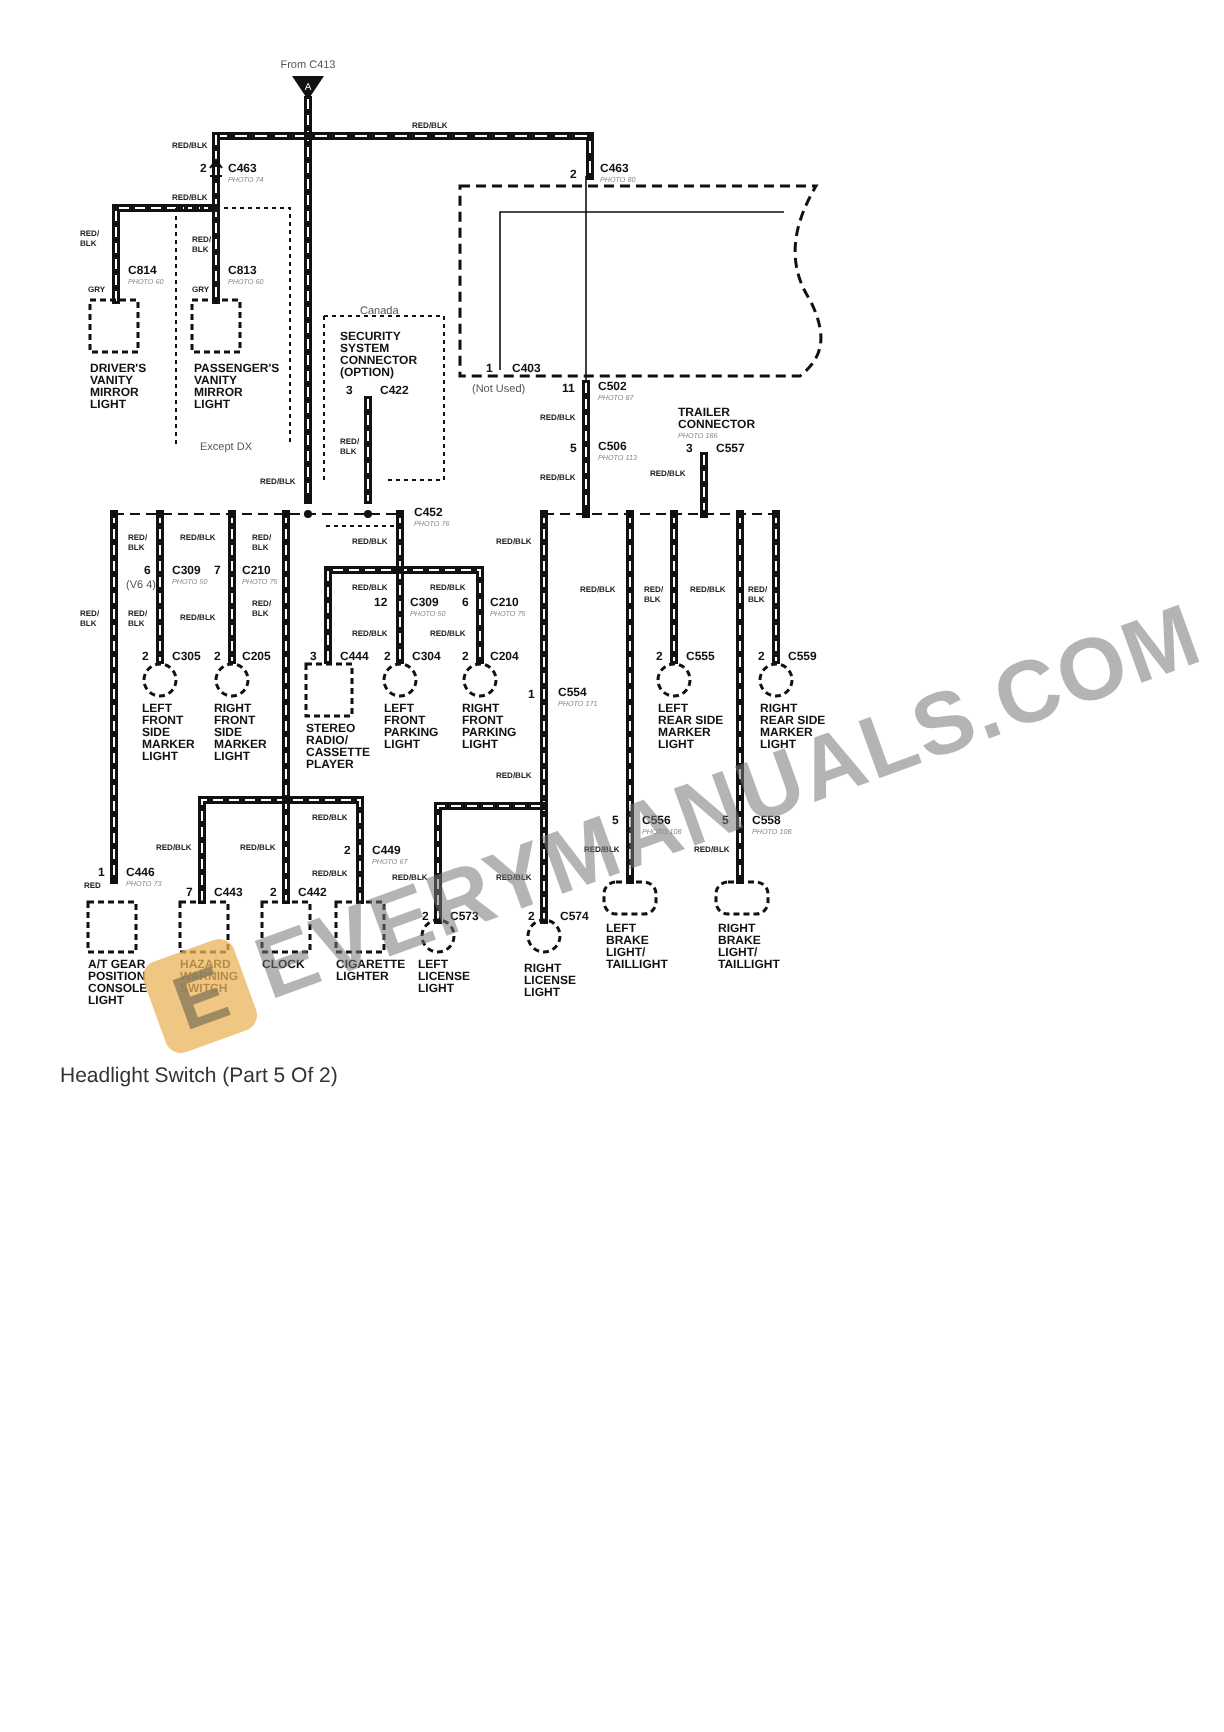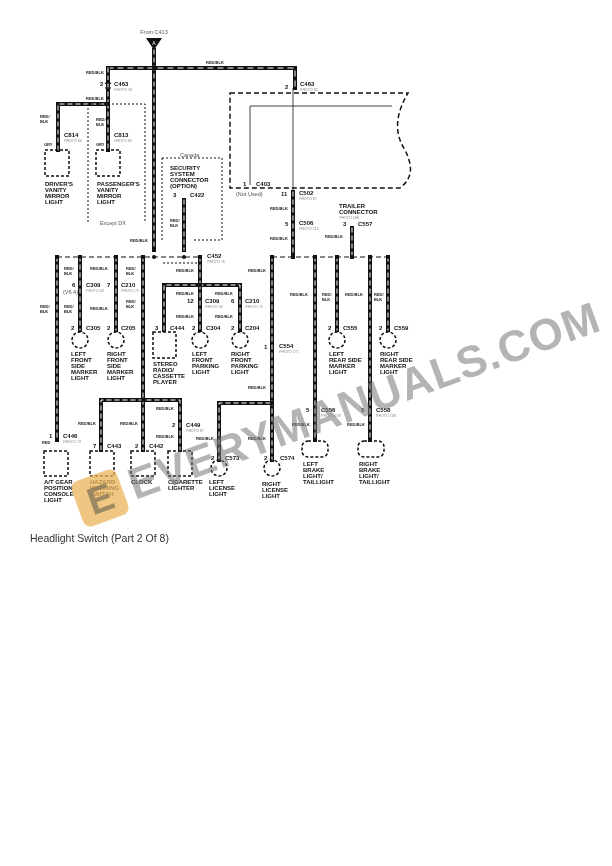--- a/index.html
+++ b/index.html
@@ -468,13 +468,13 @@
   <g>
     <g transform="translate(100,498) rotate(-20)">
       <rect x="-24" y="-24" width="48" height="48" rx="8" fill="#e9b45a" fill-opacity="0.75"></rect>
       <text x="0" y="14" font-size="38" font-weight="bold" fill="#8a7a5a" fill-opacity="0.8" text-anchor="middle">E</text>
     </g>
     <text class="wm" x="135" y="500" transform="rotate(-20 135 500)">EVERYMANUALS.COM</text>
   </g>
 </svg>
 </div>
 
-<div class="caption">Headlight Switch (Part 2 Of 8)</div>
+<div class="caption">Headlight Switch (Part 5 Of 2)</div>
 
 </body></html>

